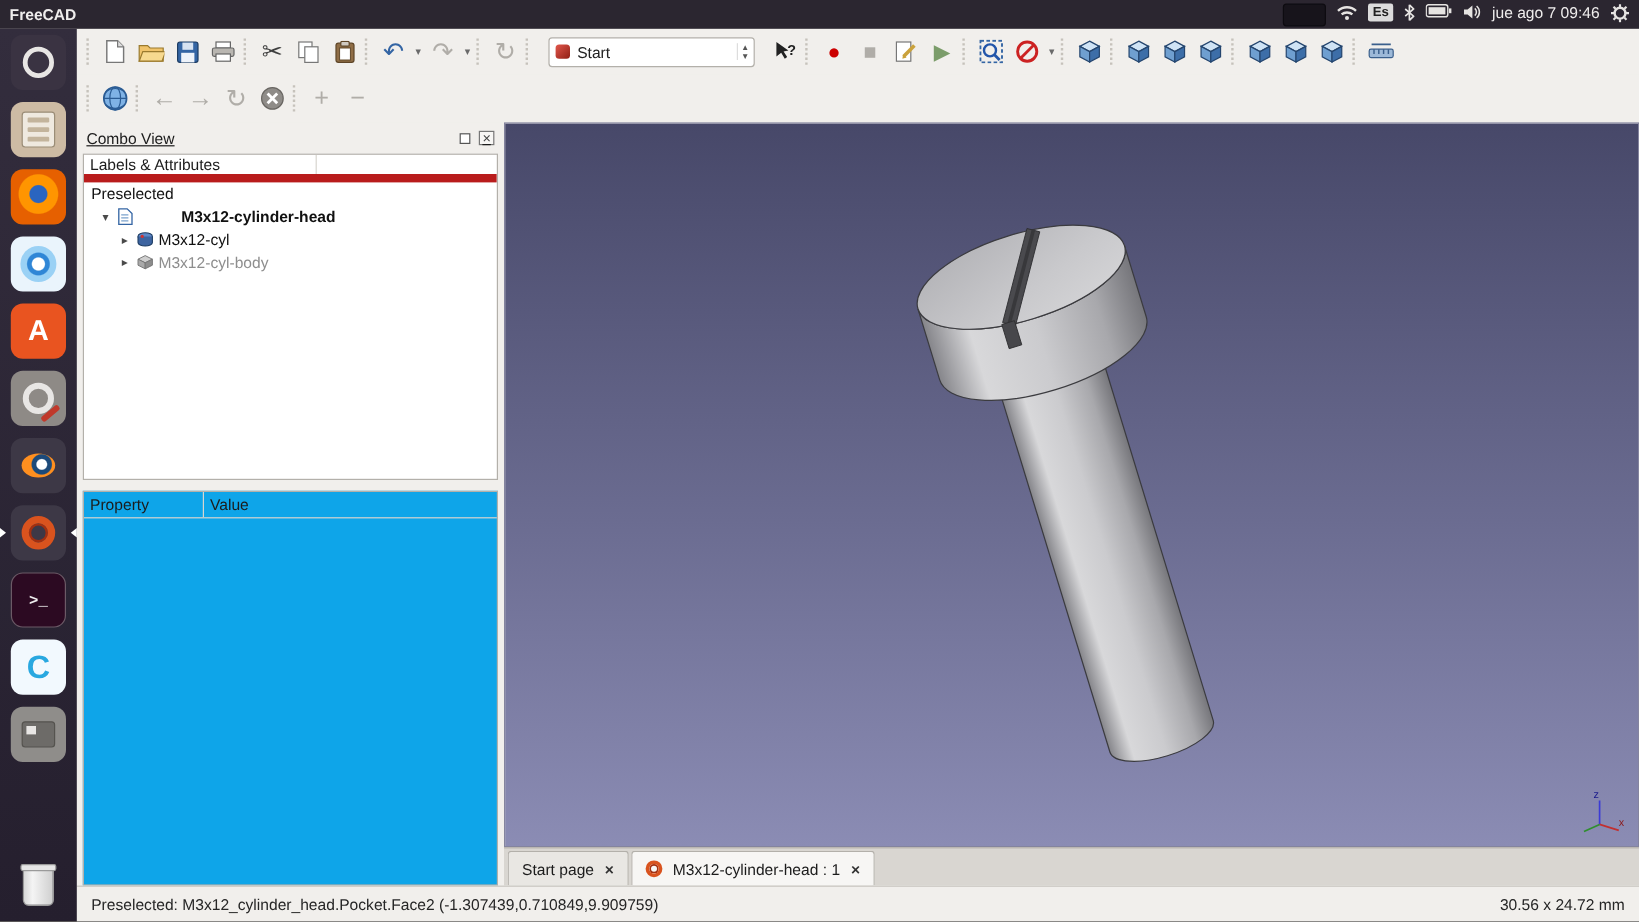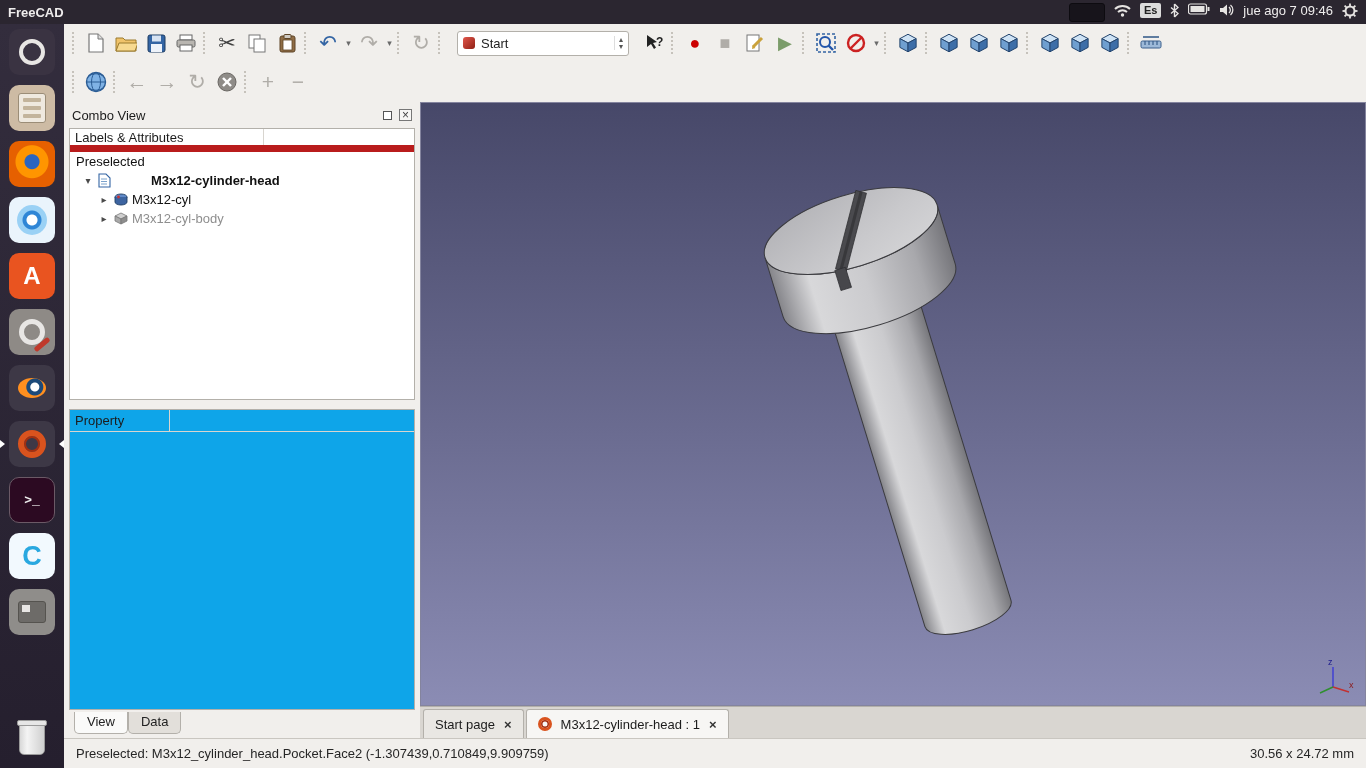--- a/index.html
+++ b/index.html
@@ -53,21 +53,21 @@
   .tb.grn { color:#7b9c6a; }
   .dd { width:11px; font-size:9px; color:#6a6a6a; display:flex; align-items:center; justify-content:center; flex:0 0 auto; }
   .handle { width:4px; height:22px; border-left:2px dotted #c6c2bb; margin:0 5px 0 2px; flex:0 0 auto; }
   .wb { height:25px; min-width:172px; background:#fff; border:1px solid #b3b0aa; border-radius:3px; display:flex; align-items:center; gap:6px; font-size:13px; color:#222; padding:0 5px; margin:0 10px; flex:0 0 auto; }
   .wb .wbicon { width:12px; height:12px; border-radius:3px; background:linear-gradient(135deg,#e2574c,#8f1f14); }
   .wb .spin { margin-left:auto; display:flex; flex-direction:column; line-height:7px; font-size:8px; color:#555; border-left:1px solid #ddd; padding-left:4px; }
   .tb svg, .tray svg { flex:0 0 auto; }
 
   
   .combo { position:absolute; left:0; top:78px; width:356px; bottom:30px; display:flex; flex-direction:column; background:#f1efec; }
-  .cv-title { height:26px; display:flex; align-items:center; padding:0 8px; font-size:13px; color:#1c1c1c; }
+  .cv-title { height:26px; display:flex; align-items:center; padding:0 8px; font-size:13px; color:#1c1c1c;text-decoration:underline; }
   .cv-btns { margin-left:auto; display:flex; gap:7px; align-items:center; }
   .cv-float { width:9px; height:9px; border:1px solid #555; background:#fff; }
   .cv-x { font-size:12px; color:#444; line-height:10px; border:1px solid #777; padding:0 2px; background:#f7f6f4; }
   .cv-tabs { display:flex; padding-left:6px; gap:2px; height:25px; align-items:flex-end; }
   .cv-tab { padding:3px 14px 4px; font-size:13px; color:#222; background:#e2dfda; border:1px solid #b3b0aa; border-bottom:none; border-radius:3px 3px 0 0; }
   .cv-tab.active { background:#fafaf9; }
   .cv-tree { margin:0 5px; background:#fff; border:1px solid #b3b0aa; height:272px; display:flex; flex-direction:column; overflow:hidden; }
   .tree-hdr { height:23px; border-bottom:7px solid #b91c1c; display:flex; align-items:stretch; font-size:13px; color:#1c1c1c; flex:0 0 auto; }
   .tree-hdr span { display:flex; align-items:center; padding-left:5px; width:194px; border-right:1px solid #d8d5cf; }
   .trow { height:19px; display:flex; align-items:center; font-size:13px; color:#111; gap:4px; }
@@ -454,25 +454,22 @@
               <polygon points="1,4 7,7 7,12 1,9" fill="#a9a9a9" stroke="#777" stroke-width="0.8"></polygon>
               <polygon points="13,4 7,7 7,12 13,9" fill="#8d8d8d" stroke="#777" stroke-width="0.8"></polygon>
             </svg>
           <span class="lbl">M3x12-cyl-body</span>
         </div>
       </div>
       <div class="cv-split"></div>
       <div class="cv-props">
         <div class="props-hdr">
           <span class="c1">Property</span>
-        </div>
-      </div>
-      <div class="cv-bot">
-        <span class="bt active">View</span>
-        <span class="bt">Data</span>
+          <span class="c2">Value</span>
+        </div>
       </div>
     </div>
 
     <div class="viewport">
       <svg class="scene" width="946" height="604" viewBox="0 0 946 604">
         <defs>
           <linearGradient id="gSide" x1="0" y1="0" x2="1" y2="0">
             <stop offset="0" stop-color="#85858a"></stop>
               <stop offset="0.2" stop-color="#d8d8da"></stop>
             <stop offset="0.5" stop-color="#cbcbce"></stop>

